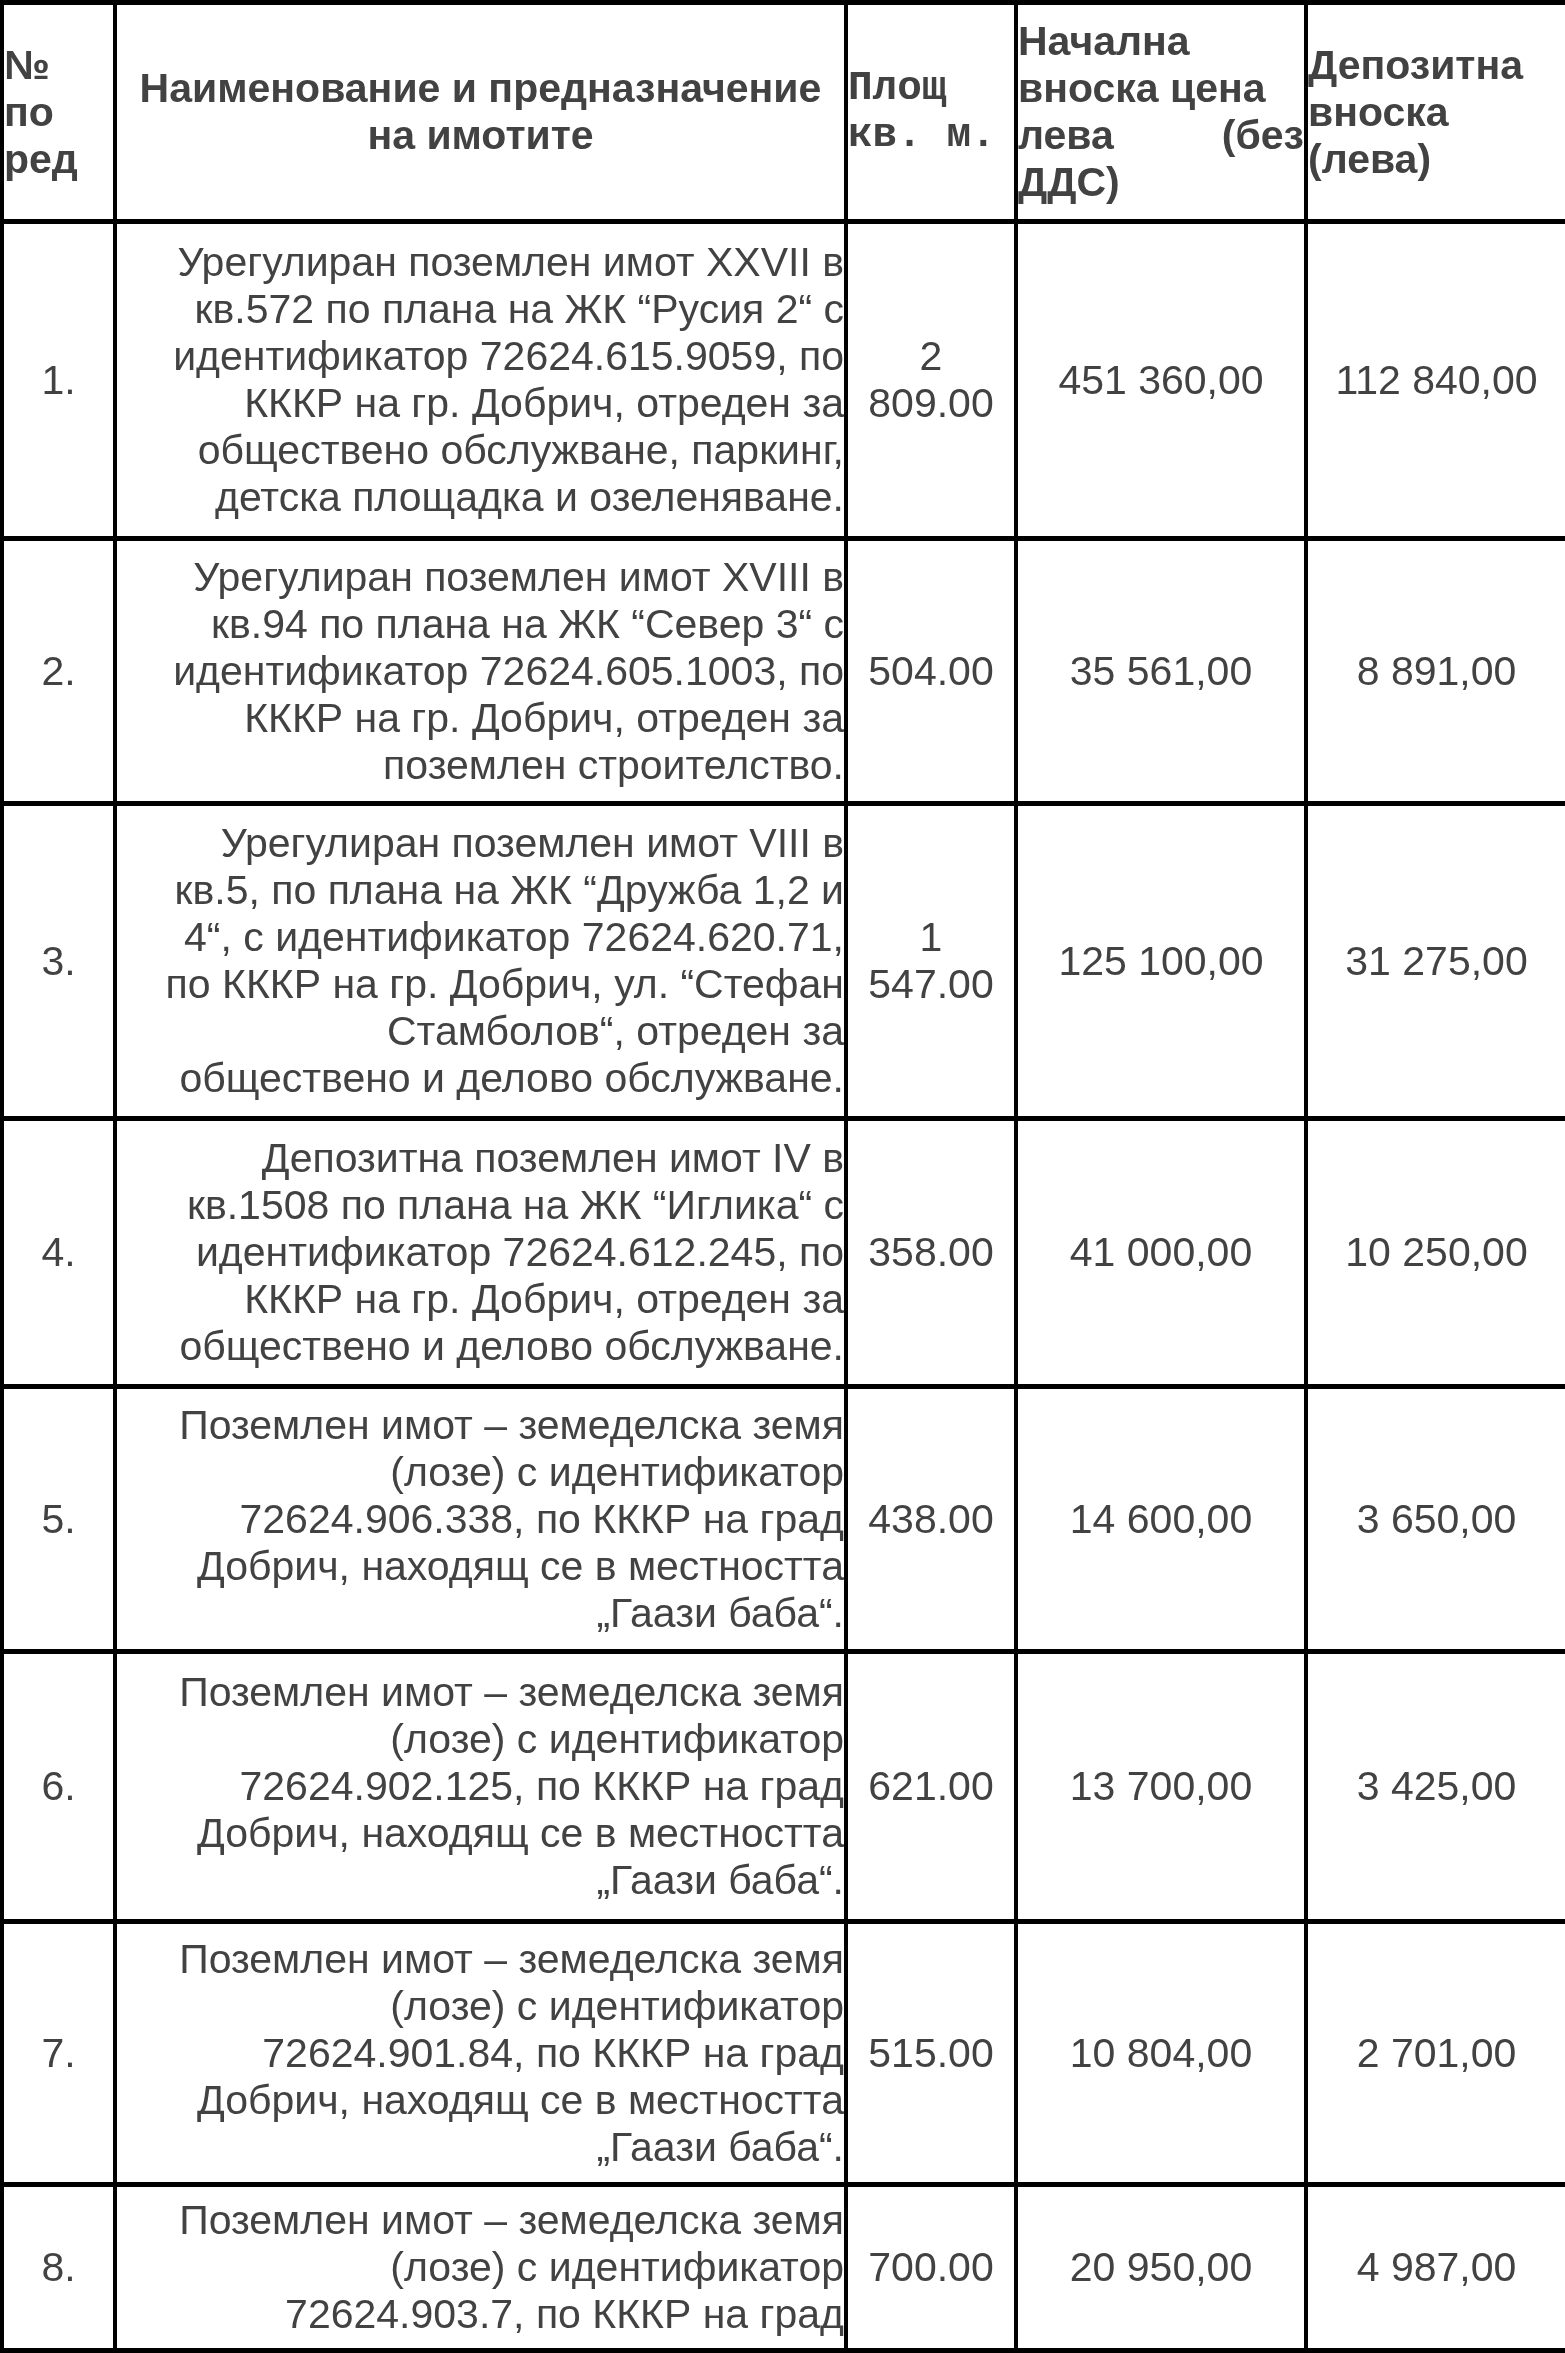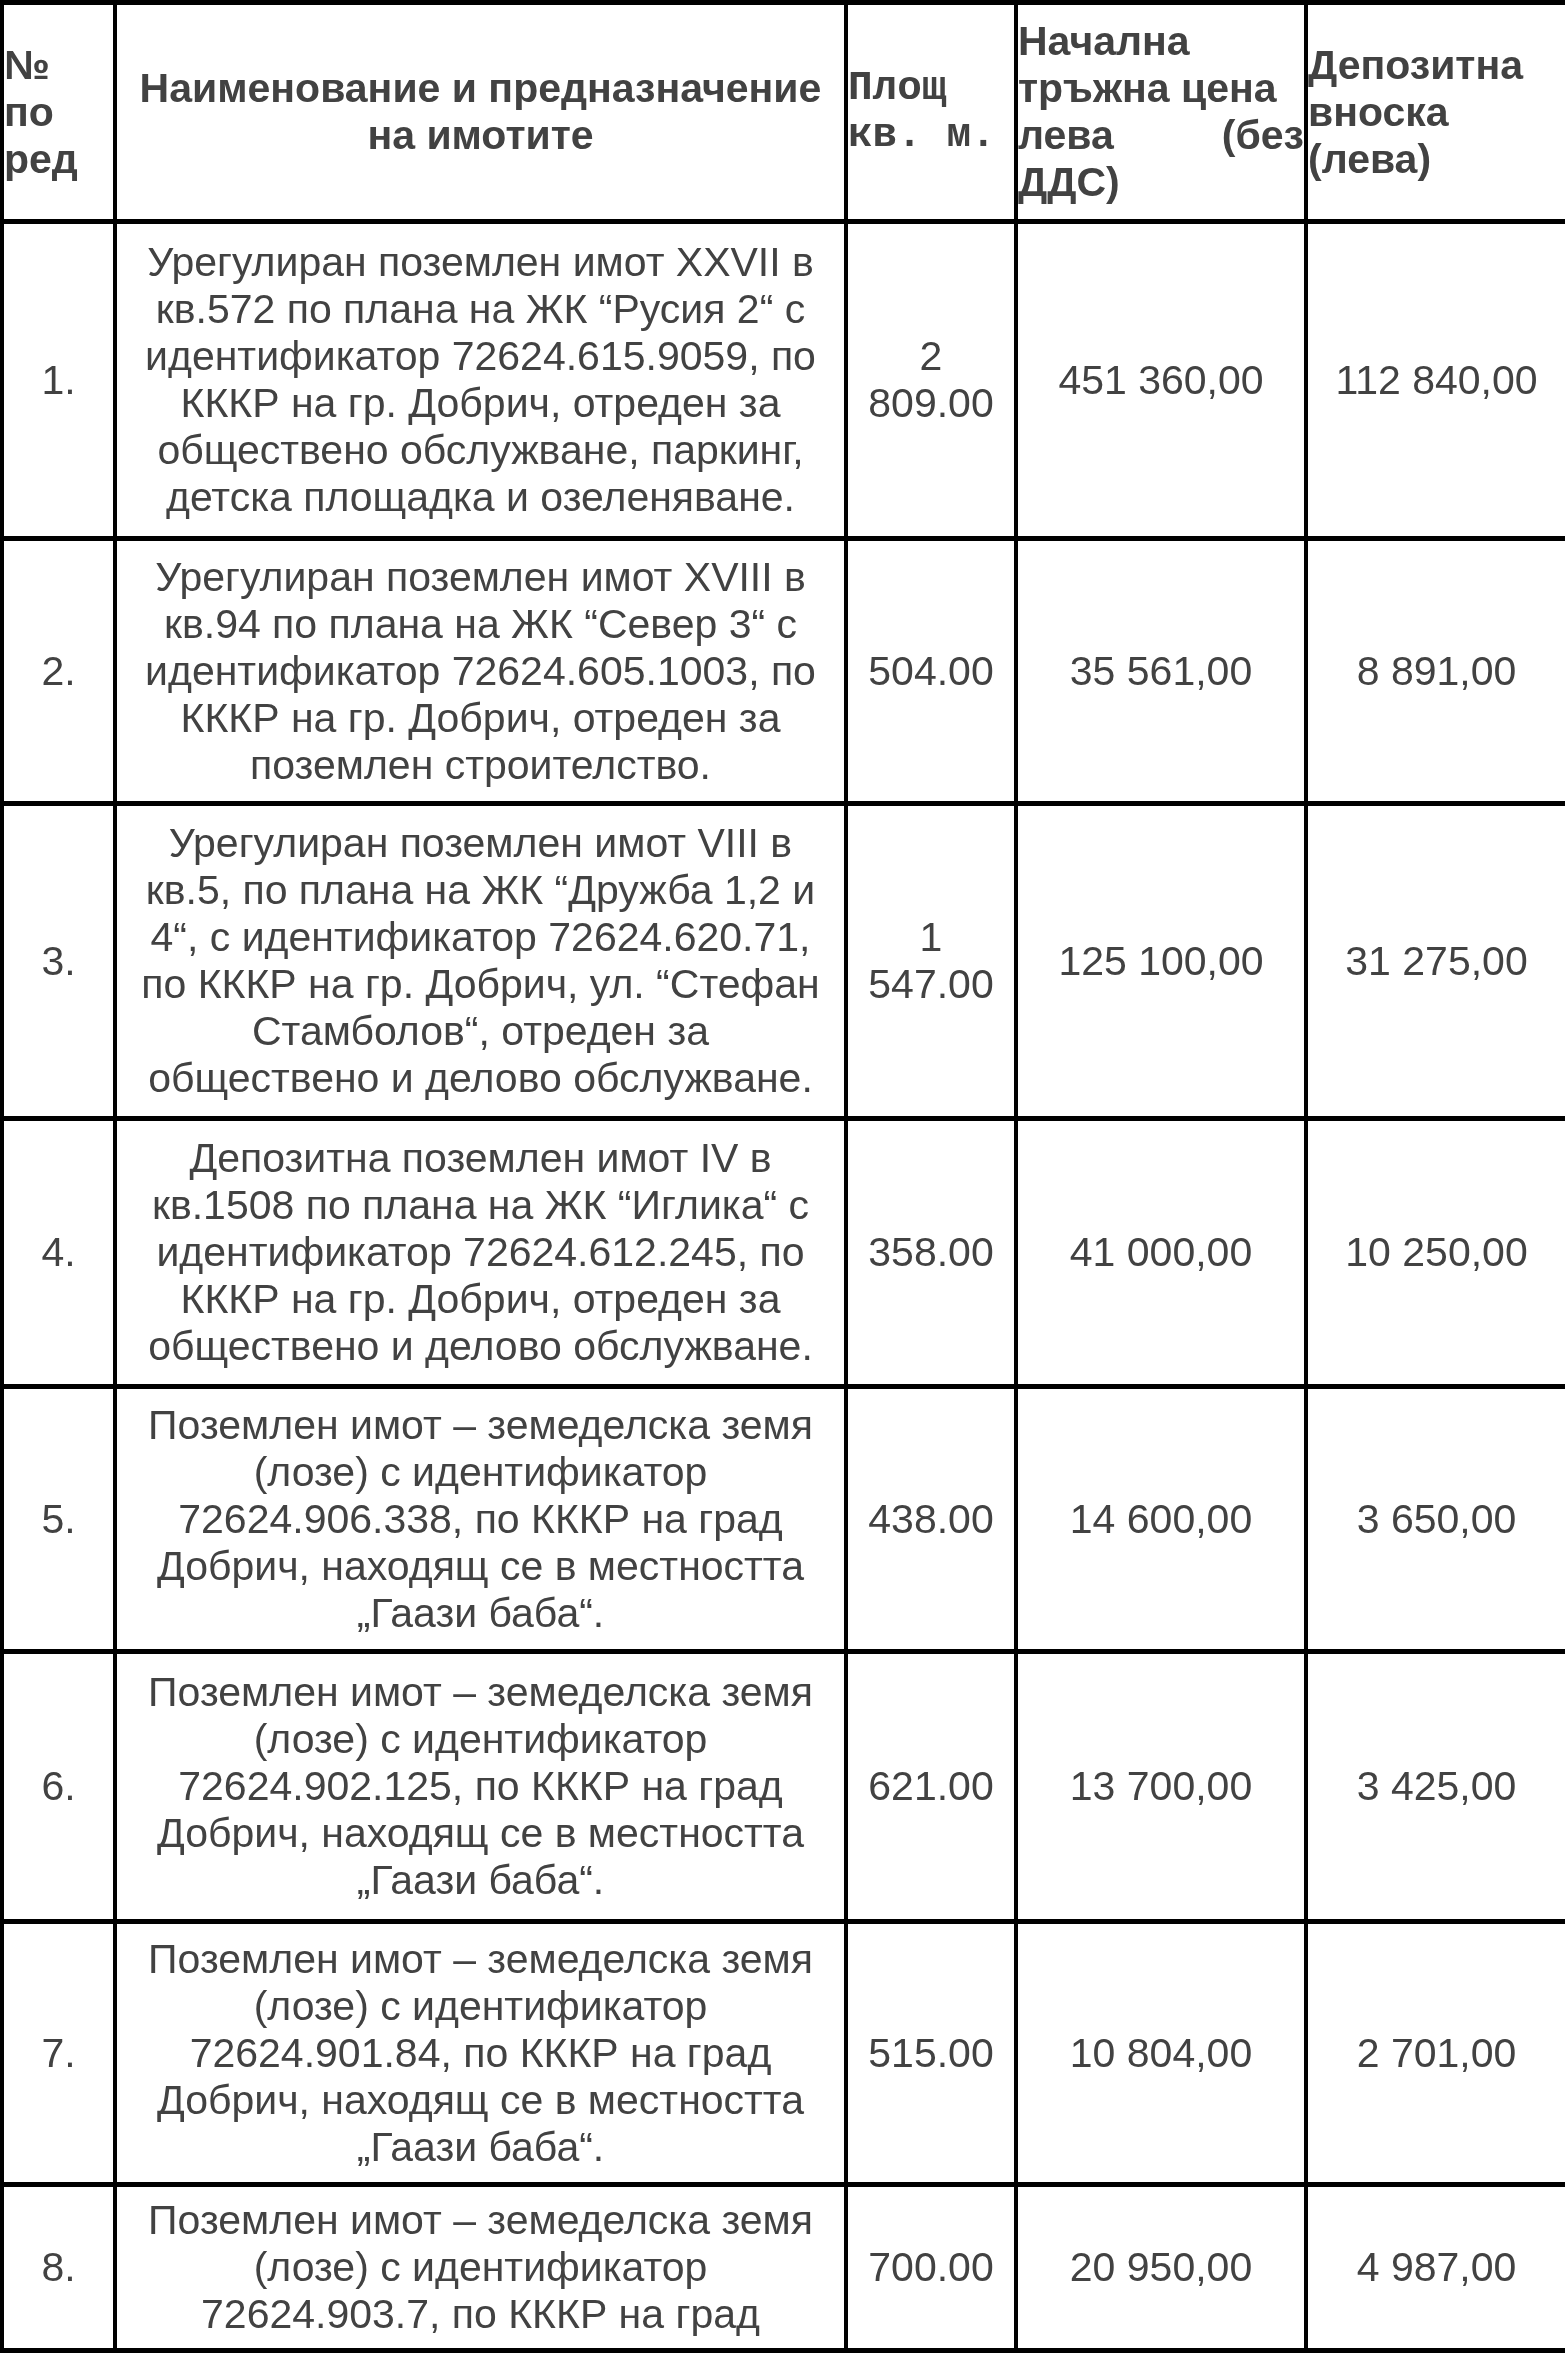--- a/index.html
+++ b/index.html
@@ -34,21 +34,21 @@
     font-weight: bold;
     text-align: left;
   }
   th.c-num     { padding-left: 23px; }
   th.c-name    { padding-left: 18px; text-align: center; }
   th.c-area    { padding-left: 14px; font-family: Liberation Mono, monospace; }
   th.c-price   { padding-left: 12.4px; padding-right: 12.4px; }
   th.c-deposit { padding-left: 14px; padding-right: 16.6px; }
 
   td.c-num, td.c-area, td.c-price, td.c-deposit { text-align: center; }
-  td.c-name { padding-left: 18px; padding-right: 6.6px; text-align: center; }
+  td.c-name { padding-left: 18px; padding-right: 6.6px; text-align: right; }
 
   .line { white-space: nowrap; display: block; }
   .jline {
     display: flex;
     justify-content: space-between;
     white-space: nowrap;
     text-align: center;
   }
 </style>
 </head>
@@ -73,21 +73,21 @@
         <th class="c-name">
           <span class="line">Наименование и предназначение</span>
           <span class="line">на имотите</span>
         </th>
         <th class="c-area">
           <span class="line">Площ</span>
           <span class="line">кв. м.</span>
         </th>
         <th class="c-price">
           <span class="line">Начална</span>
-          <span class="line">тръжна цена</span>
+          <span class="line">вноска цена</span>
           <span class="jline">
             <span>лева</span>
             <span>(без</span>
           </span>
           <span class="line">ДДС)</span>
         </th>
         <th class="c-deposit">
           <span class="line">Депозитна</span>
           <span class="line">вноска</span>
           <span class="line">(лева)</span>

